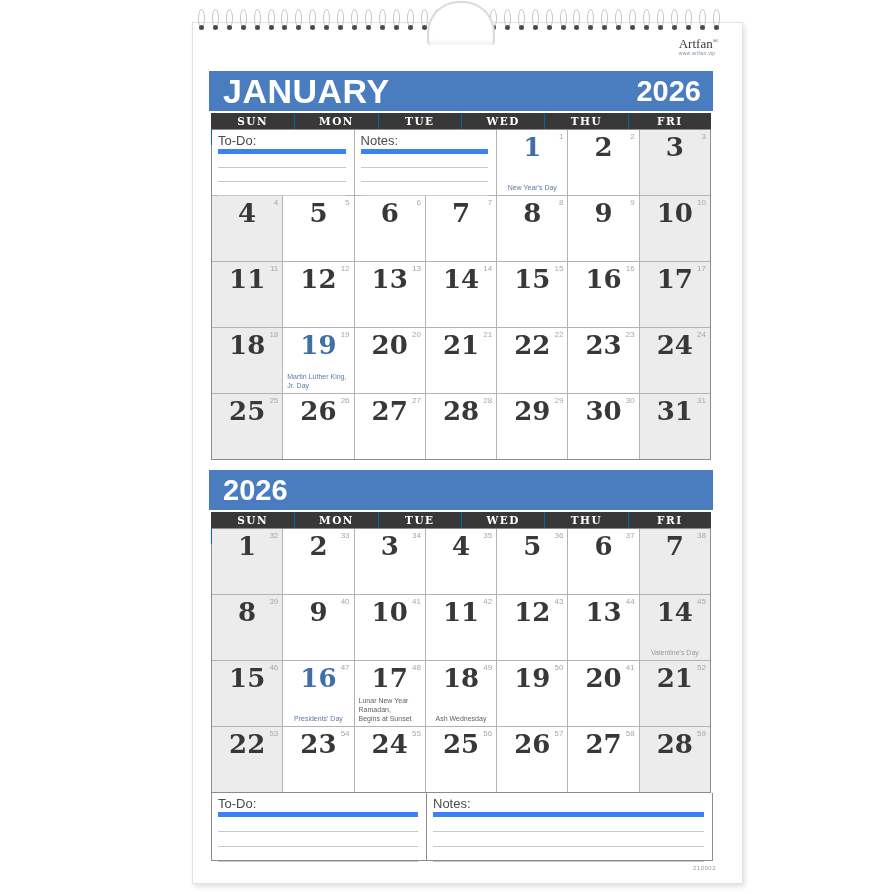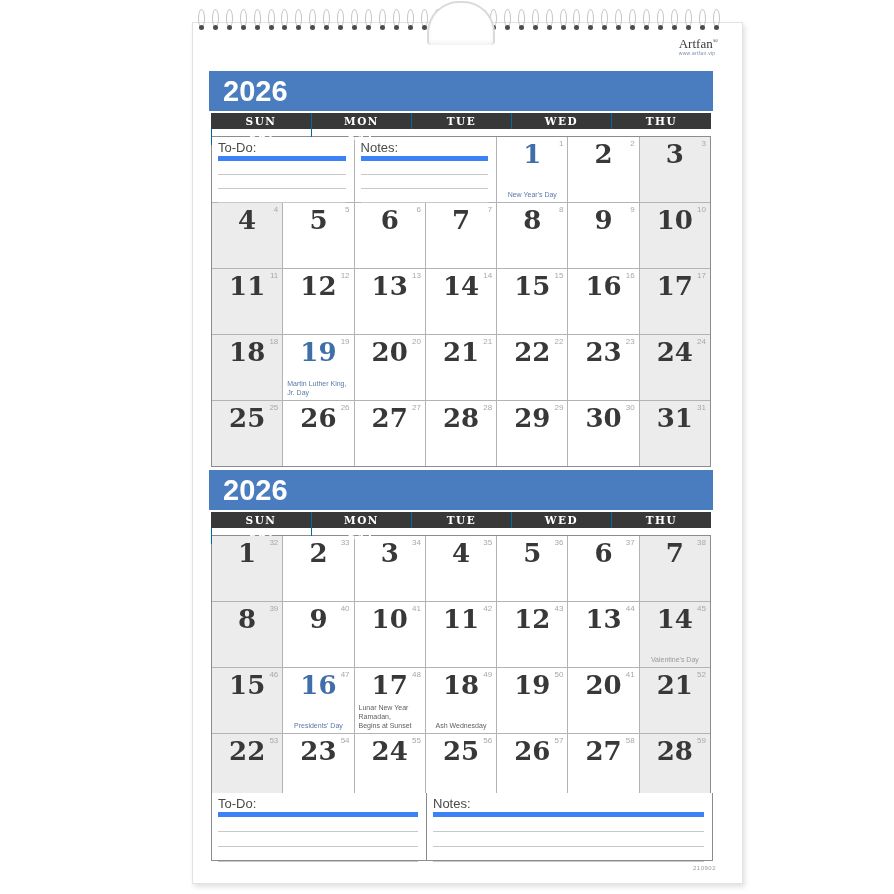--- a/index.html
+++ b/index.html
@@ -26,22 +26,22 @@
   .brand-name{font-family:"Liberation Serif",serif;font-size:13px;color:#3a3a3a;}
   .brand-name sup{font-size:7px;}
   .brand-site{font-size:5px;color:#7b8ea8;letter-spacing:0.3px;}
 
   
   .month{position:absolute;left:16px;width:504px;}
   .banner{height:40px;background:#4a7cc0;display:flex;justify-content:space-between;
           align-items:center;padding:0 12px 0 14px;box-sizing:border-box;}
   .mname{color:#fff;font-weight:bold;font-size:34px;letter-spacing:0.5px;}
   .myear{color:#fff;font-weight:bold;font-size:29px;}
-  .weekbar{margin:2px 2px 7px 2px;height:16px;background:#383838;display:grid;
-           grid-template-columns:repeat(5,1fr);align-items:center;}
+  .weekbar{margin:2px 2px 0 2px;height:16px;background:#383838;display:grid;
+           grid-template-columns:repeat(6,1fr);align-items:center;}
   .wd{text-align:center;color:#fff;font-family:"DejaVu Serif",serif;font-weight:bold;
       font-size:10.5px;letter-spacing:1.5px;border-left:1px solid #0369a1;line-height:16px;}
   .wd:first-child{border-left:none;}
   .grid{margin:0 2px;border:1px solid #8c8c8c;background:#b3b3b3;display:grid;
         grid-template-columns:repeat(7,1fr);grid-auto-rows:65px;gap:1px;}
   .cell{background:#fff;position:relative;box-sizing:border-box;}
   .cell.weekend{background:#ececec;}
   .num{display:block;text-align:center;font-family:"DejaVu Serif",serif;font-weight:600;
        font-size:26px;color:#383838;margin-top:2px;line-height:30px;}
   .num.blue{color:#3f6ea9;}
@@ -116,20 +116,21 @@
 
 <div class="paper">
 
   <div class="brand">
     <div class="brand-name"><span>Artfan</span><sup>®</sup></div>
     <div class="brand-site">www.artfan.vip</div>
   </div>
 
   <section class="month" style="top:48px">
     <div class="banner">
+      <span class="mname">JANUARY</span>
       <span class="myear">2026</span>
     </div>
     <div class="weekbar">
         <div class="wd">SUN</div>
         <div class="wd">MON</div>
         <div class="wd">TUE</div>
         <div class="wd">WED</div>
         <div class="wd">THU</div>
         <div class="wd">FRI</div>
         <div class="wd">SAT</div>

